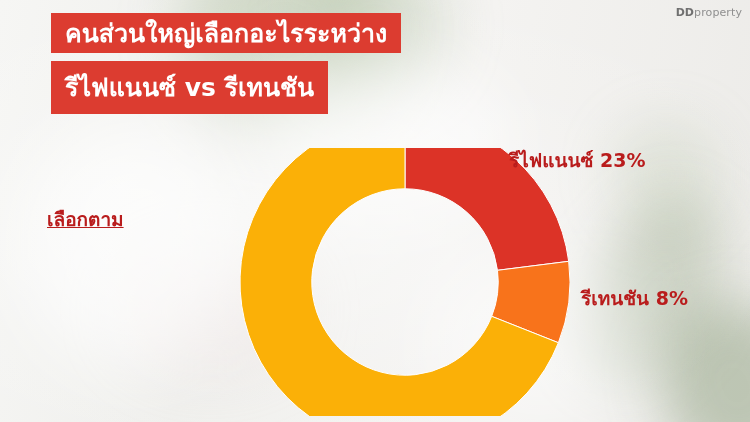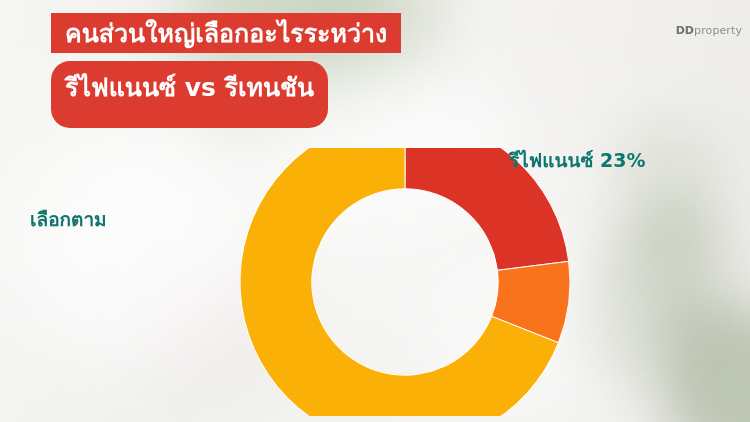--- a/index.html
+++ b/index.html
@@ -55,21 +55,20 @@
 
   
   .watermark {
     position: absolute;
     right: 8px;
     top: 6px;
     font-size: 11px;
     letter-spacing: 0.1px;
     color: #8a8a8a;
     white-space: nowrap;
-    margin-top: 18px;
   }
   .watermark .wm-dd { font-weight: bold; color: #707070; }
   .watermark .wm-rest { font-weight: normal; color: #8f8f8f; }
 
   
   .banner {
     position: absolute;
     background: #dc3c30;
     color: #ffffff;
     font-weight: bold;
@@ -79,49 +78,49 @@
   }
   .banner-1 {
     left: 51px; top: 13px;
     height: 40px;
     padding: 0 14px 0 14px;
     font-size: 25px;
   }
   .banner-2 {
     left: 51px; top: 61px;
     height: 51px;
-    padding: 0 14px 16px 14px;
+    padding: 0 14px 2px 14px;
     font-size: 25px;
-    border-radius: 19px;
   }
 
   
   .donut-wrap {
     position: absolute;
     left: 240px;
     top: 148px;
     width: 330px;
     height: 268px;
   }
   .donut-wrap svg { display: block; width: 100%; height: 100%; }
 
   
   .label {
     position: absolute;
-    color: #0f766e;
+    color: #b91c1c;
     font-weight: bold;
     font-size: 19px;
     white-space: nowrap;
     line-height: 1.65;
   }
   .label-majority {
-    left: 30px;
+    left: 47px;
     top: 204px;
     white-space: normal;
     width: 190px;
+    text-decoration: underline;
   }
   .label-refinance {
     left: 509px;
     top: 145px;
   }
   .label-retention {
     left: 581px;
     top: 283px;
   }
 </style>
@@ -160,14 +159,15 @@
           <path d="M 328.6989257168889 113.3200164618898 A 165 165 0 0 1 318.4131201715615 194.74055119297185 L 251.67841289693223 168.31841142402908 A 93.225 93.225 0 0 0 257.4898930300422 122.31580930096773 Z" fill="#f8731b" stroke="#ffffff" stroke-width="1"></path>
           <path d="M 318.4131201715615 194.74055119297185 A 165 165 0 1 1 164.99999999999997 -31 L 164.99999999999997 40.775000000000006 A 93.225 93.225 0 1 0 251.67841289693223 168.31841142402908 Z" fill="#fbb007" stroke="#ffffff" stroke-width="1"></path>
         </g>
     </svg>
   </div>
 
   <div class="label label-majority">
     <div>เลือกตาม</div>
   </div>
   <div class="label label-refinance">รีไฟแนนซ์ 23%</div>
+  <div class="label label-retention">รีเทนชัน 8%</div>
 
 </div>
 
 </body></html>

